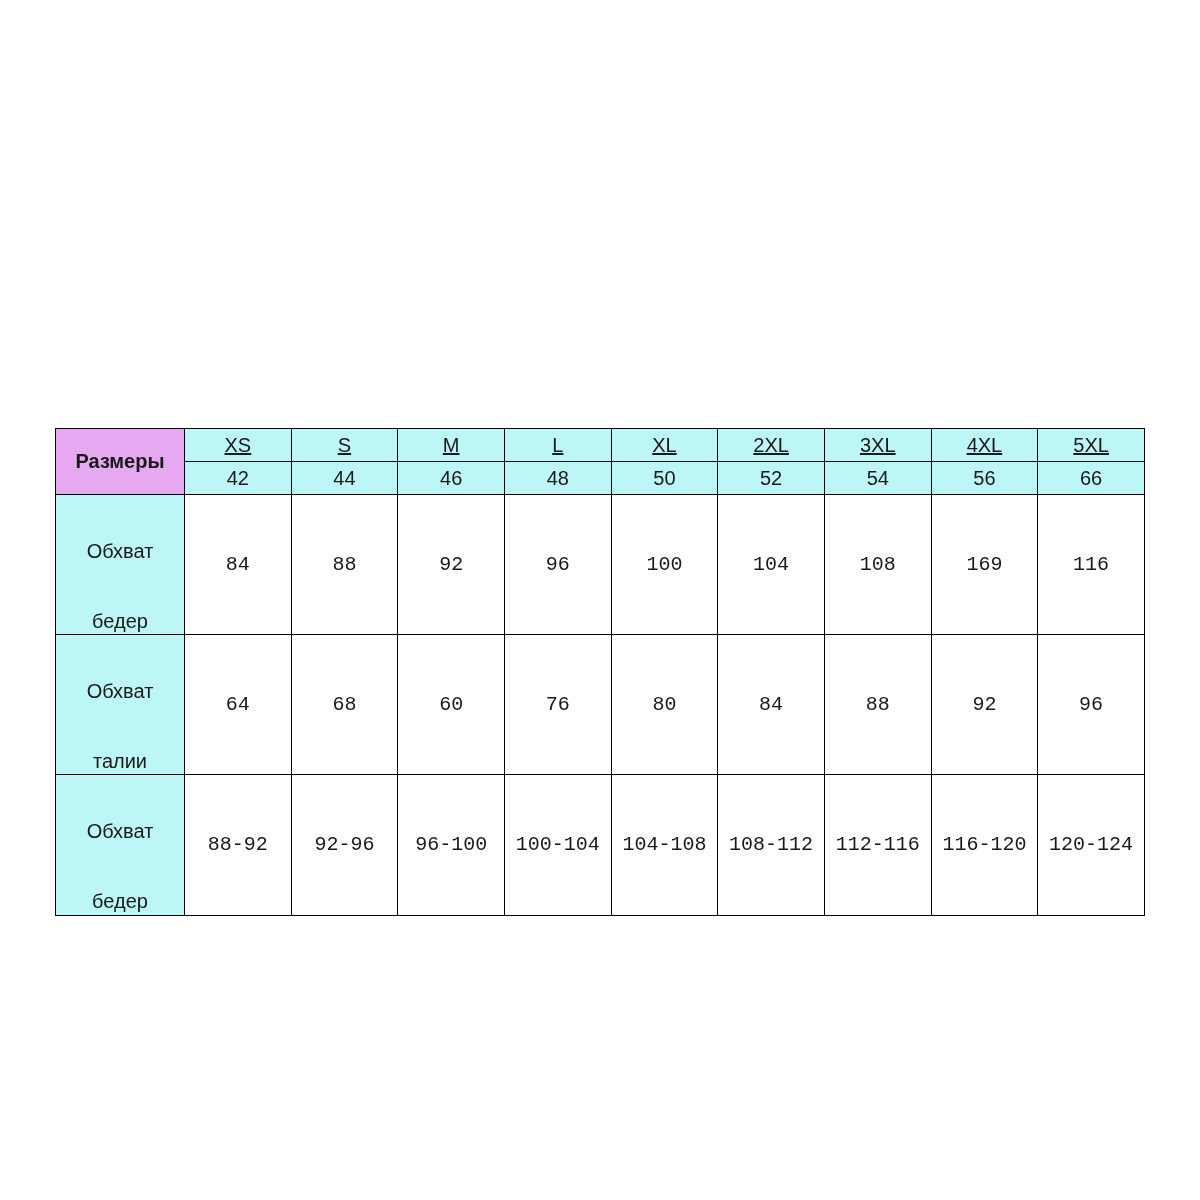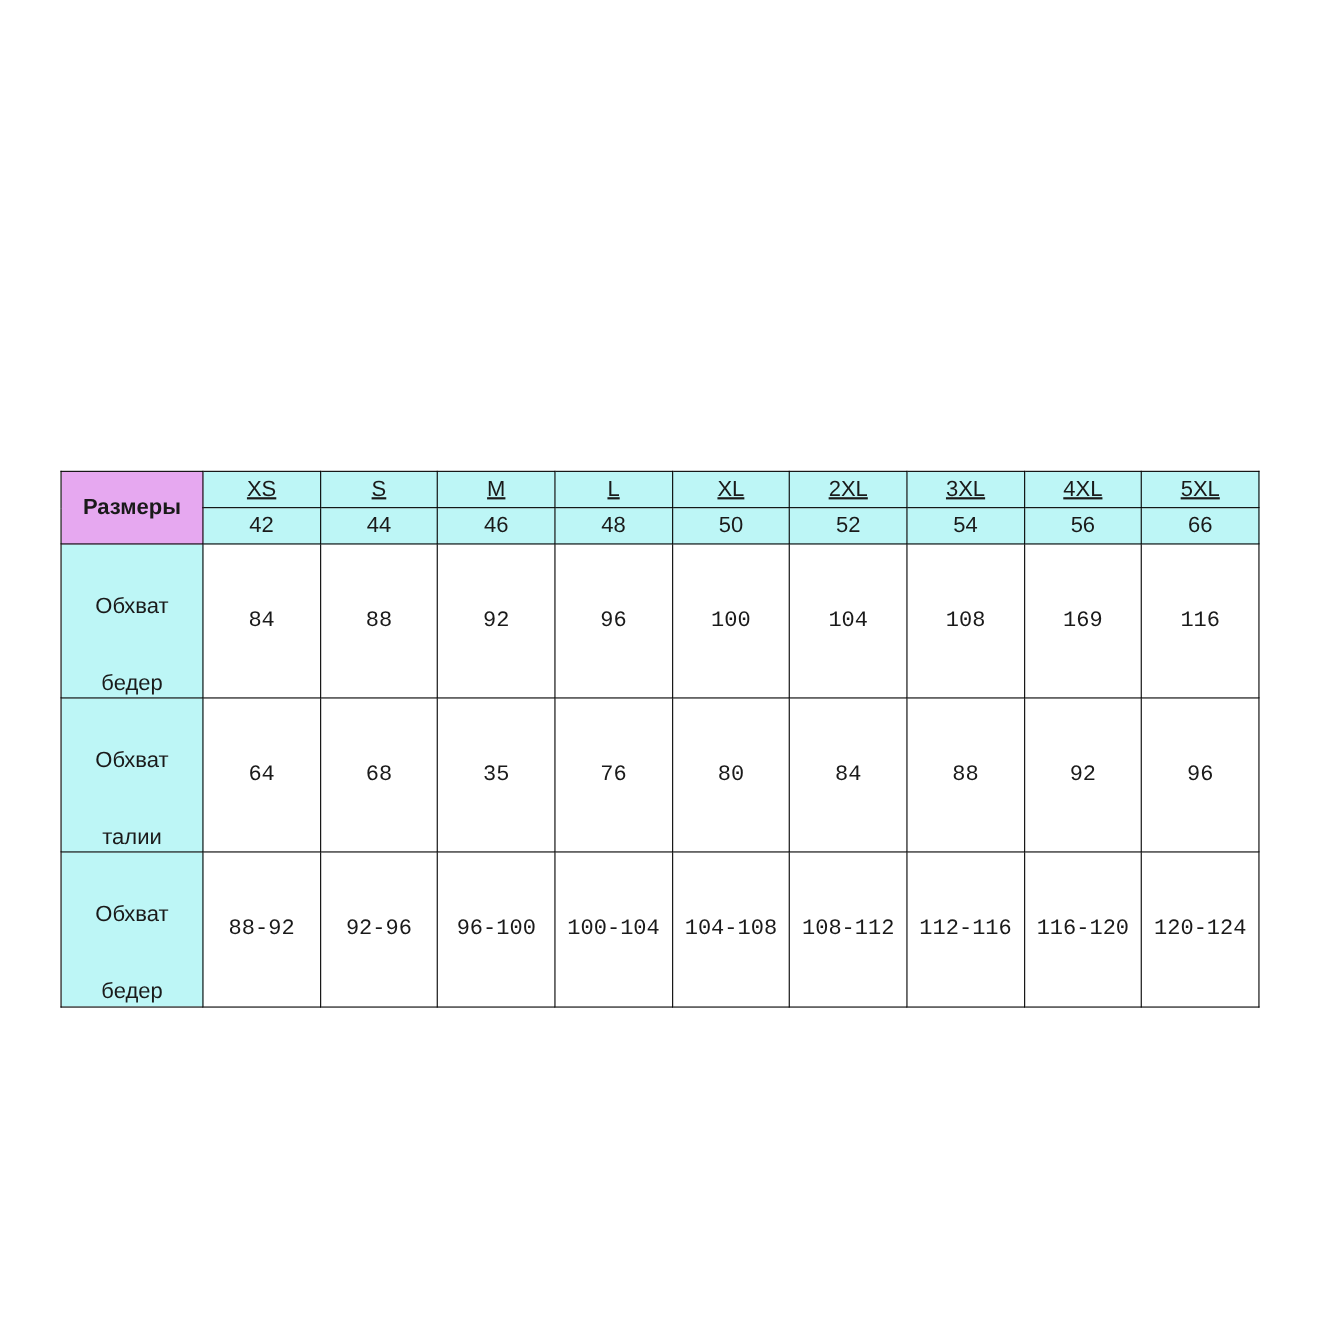--- a/index.html
+++ b/index.html
@@ -114,21 +114,21 @@
         <td class="value">116</td>
       </tr>
 
       <tr>
         <td class="rowhead">
           <span class="hdr-label-line">Обхват</span>
           <span class="hdr-label-line">талии</span>
         </td>
         <td class="value">64</td>
         <td class="value">68</td>
-        <td class="value">35</td>
+        <td class="value">60</td>
         <td class="value">76</td>
         <td class="value">80</td>
         <td class="value">84</td>
         <td class="value">88</td>
         <td class="value">92</td>
         <td class="value">96</td>
       </tr>
 
       <tr>
         <td class="rowhead">

